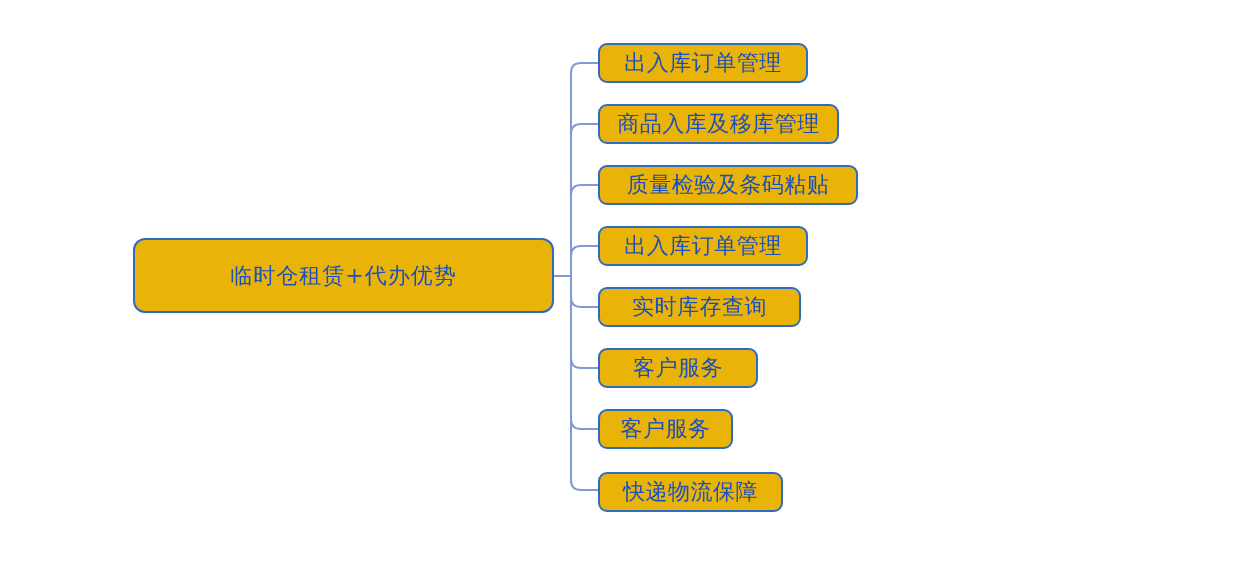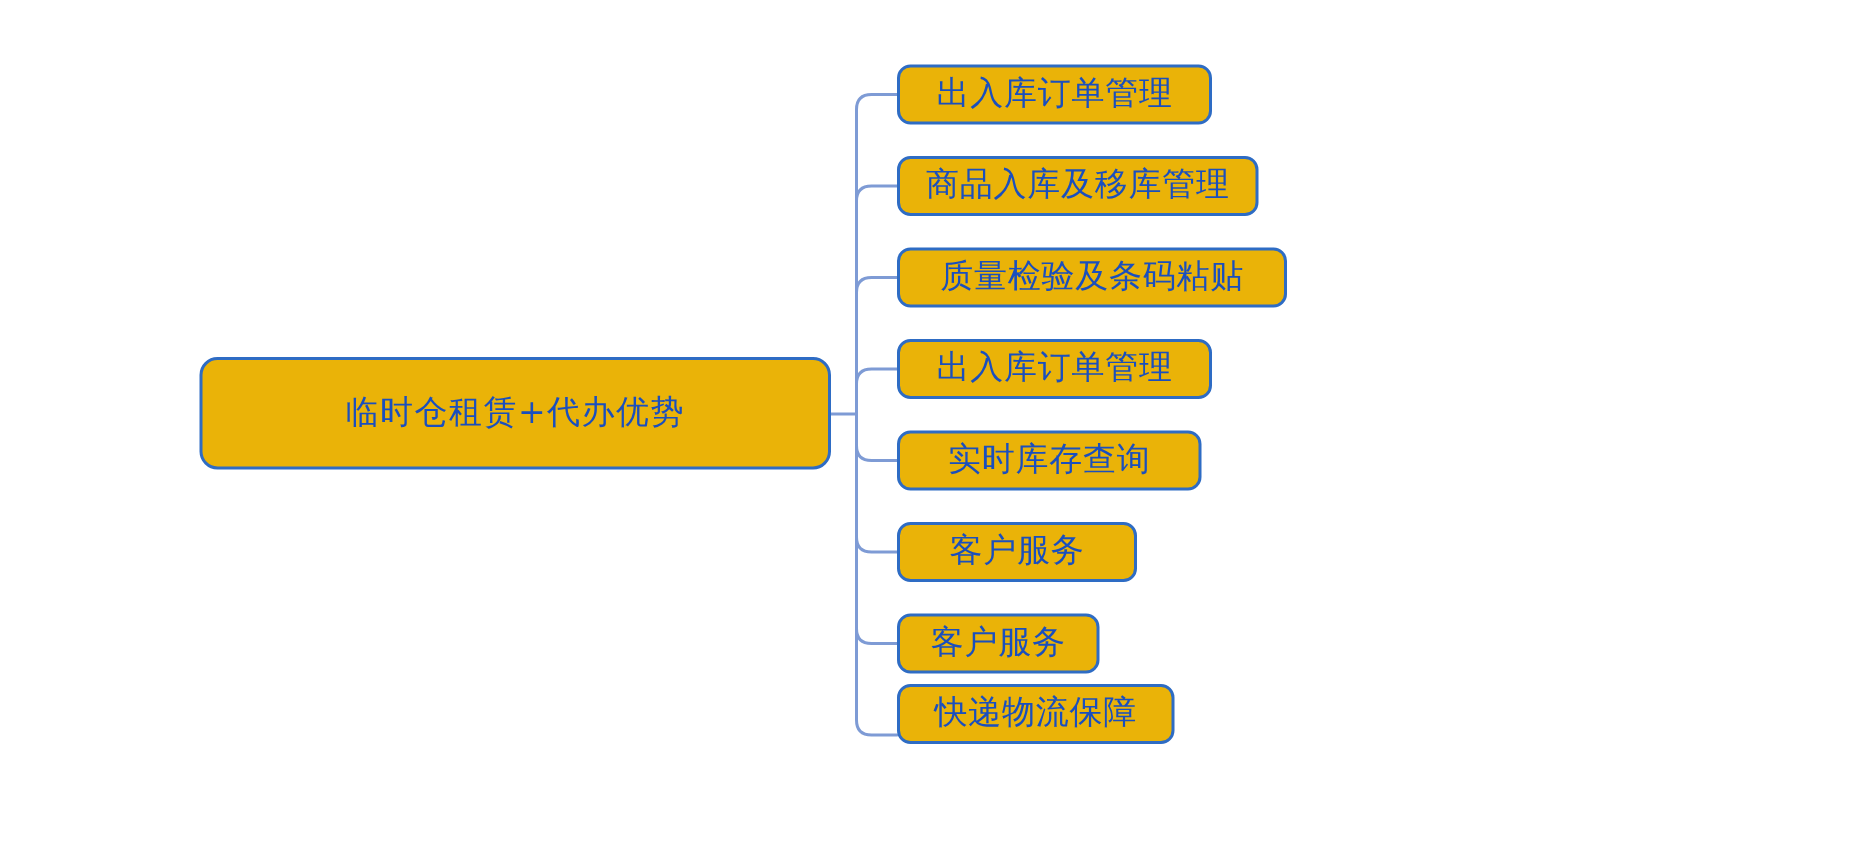--- a/index.html
+++ b/index.html
@@ -68,15 +68,15 @@
   </div>
 
   <div id="branches">
       <div class="node branch-node" style="left: 598px; top: 43px; width: 210px; height: 40px; line-height: 36px;"><span>出入库订单管理</span></div>
       <div class="node branch-node" style="left: 598px; top: 104px; width: 241px; height: 40px; line-height: 36px;"><span>商品入库及移库管理</span></div>
       <div class="node branch-node" style="left: 598px; top: 165px; width: 260px; height: 40px; line-height: 36px;"><span>质量检验及条码粘贴</span></div>
       <div class="node branch-node" style="left: 598px; top: 226px; width: 210px; height: 40px; line-height: 36px;"><span>出入库订单管理</span></div>
       <div class="node branch-node" style="left: 598px; top: 287px; width: 203px; height: 40px; line-height: 36px;"><span>实时库存查询</span></div>
       <div class="node branch-node" style="left: 598px; top: 348px; width: 160px; height: 40px; line-height: 36px;"><span>客户服务</span></div>
       <div class="node branch-node" style="left: 598px; top: 409px; width: 135px; height: 40px; line-height: 36px;"><span>客户服务</span></div>
-      <div class="node branch-node" style="left: 598px; top: 456px; width: 185px; height: 40px; line-height: 36px;"><span>快递物流保障</span></div>
+      <div class="node branch-node" style="left: 598px; top: 472px; width: 185px; height: 40px; line-height: 36px; font-family: Liberation Serif, serif;"><span>快递物流保障</span></div>
     </div>
 </div>
 
 </body></html>

